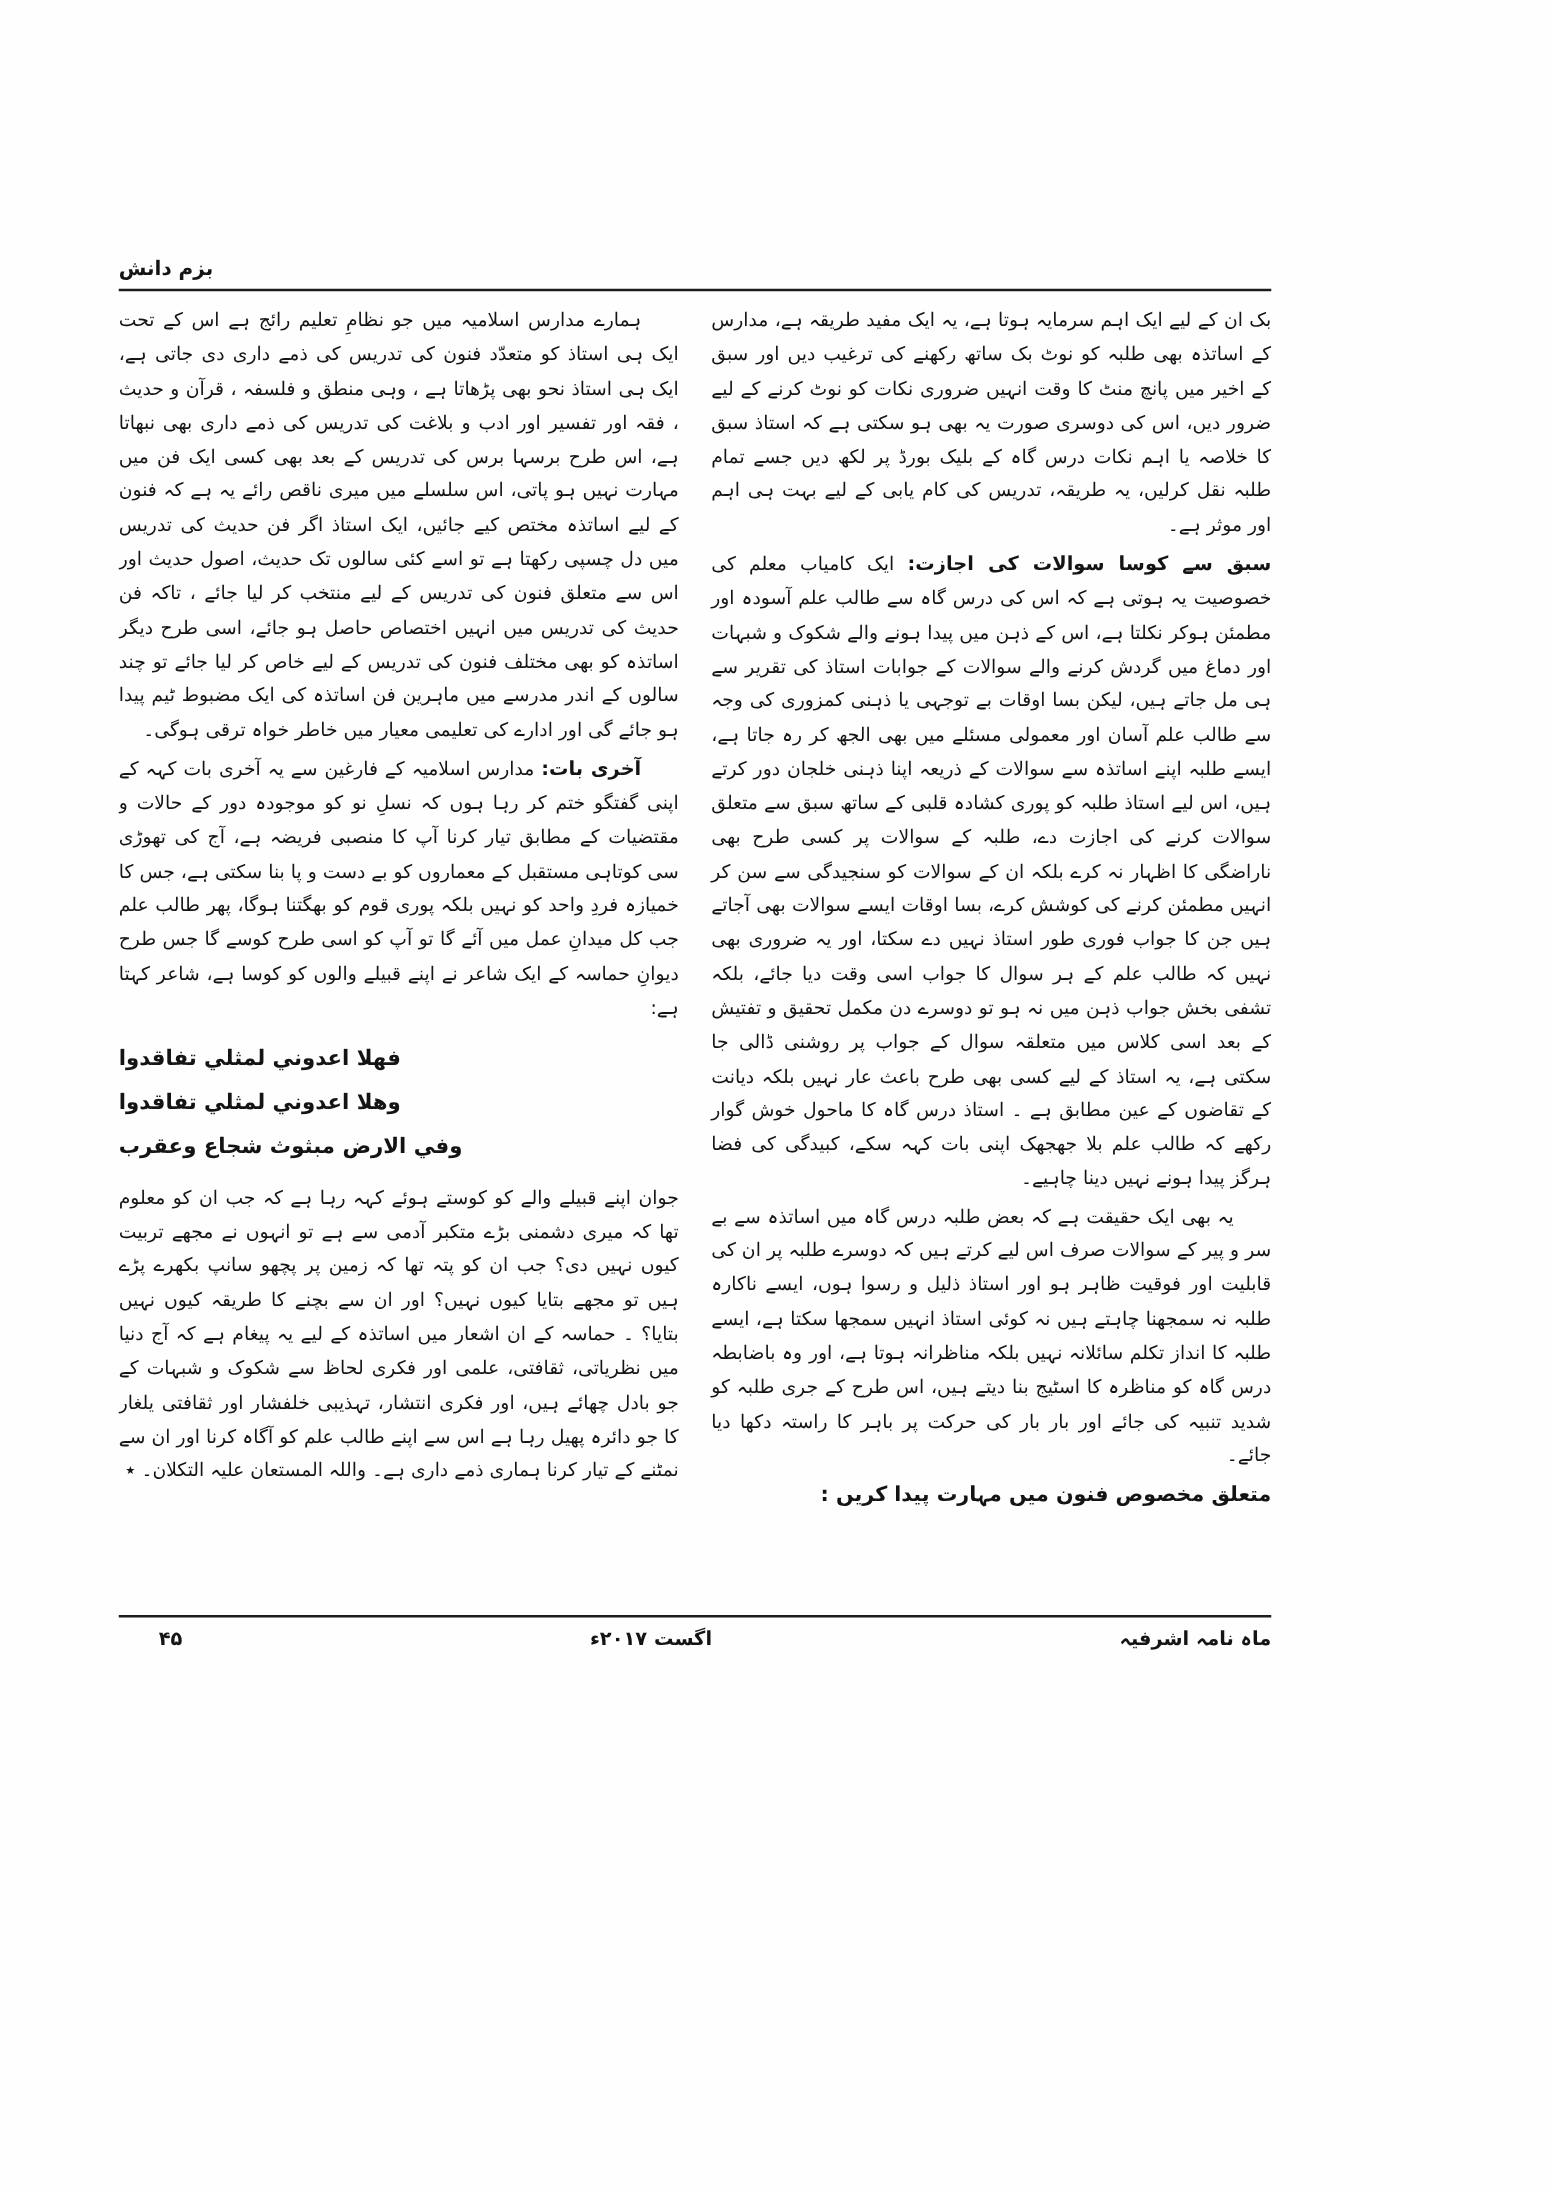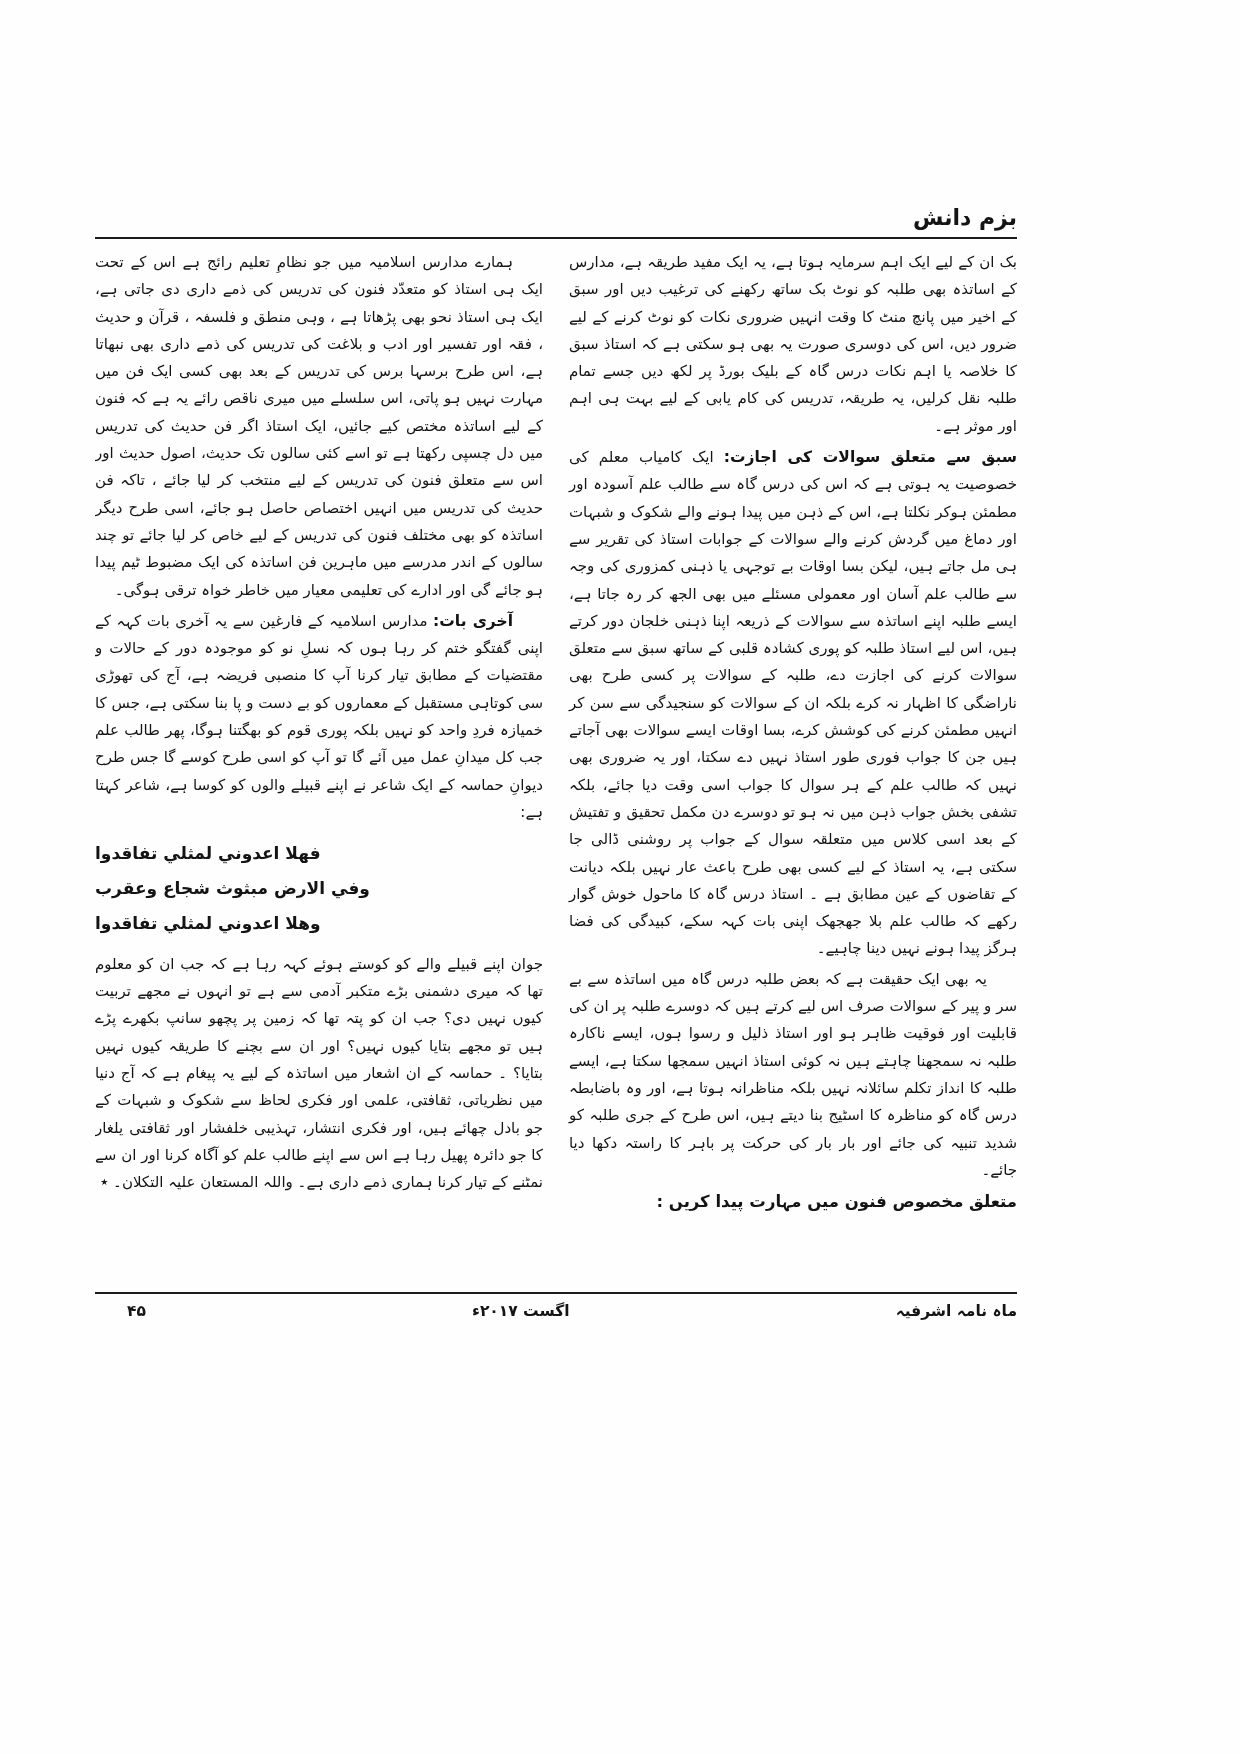--- a/index.html
+++ b/index.html
@@ -18,23 +18,23 @@
     margin: 0 auto;
   }
   .content {
     position: absolute;
     left: 95px;
     top: 205px;
     width: 922px;
     direction: rtl;
   }
   .header-title {
-    text-align: right;
+    text-align: left;
     font-weight: bold;
-    font-size: 22px;
+    font-size: 16px;
     letter-spacing: 0.5px;
   }
   .header-rule {
     border: none;
     border-top: 2px solid #1c1c1c;
     margin: 7px 0 10px 0;
   }
   .columns {
     display: flex;
     direction: rtl;
@@ -104,41 +104,41 @@
     <div class="header-title">بزم دانش</div>
     <hr class="header-rule">
 
     <div class="columns">
 
       <div class="col">
         <p>
           <span>بک ان کے لیے ایک اہم سرمایہ ہوتا ہے، یہ ایک مفید طریقہ ہے، مدارس کے اساتذہ بھی طلبہ کو نوٹ بک ساتھ رکھنے کی ترغیب دیں اور سبق کے اخیر میں پانچ منٹ کا وقت انہیں ضروری نکات کو نوٹ کرنے کے لیے ضرور دیں، اس کی دوسری صورت یہ بھی ہو سکتی ہے کہ استاذ سبق کا خلاصہ یا اہم نکات درس گاہ کے بلیک بورڈ پر لکھ دیں جسے تمام طلبہ نقل کرلیں، یہ طریقہ، تدریس کی کام یابی کے لیے بہت ہی اہم اور موثر ہے۔</span>
         </p>
         <p>
-          <strong class="run-heading">سبق سے متعلق سوالات کی اجازت:</strong>
+          <strong class="run-heading">سبق سے کوسا سوالات کی اجازت:</strong>
           <span>ایک کامیاب معلم کی خصوصیت یہ ہوتی ہے کہ اس کی درس گاہ سے طالب علم آسودہ اور مطمئن ہوکر نکلتا ہے، اس کے ذہن میں پیدا ہونے والے شکوک و شبہات اور دماغ میں گردش کرنے والے سوالات کے جوابات استاذ کی تقریر سے ہی مل جاتے ہیں، لیکن بسا اوقات بے توجہی یا ذہنی کمزوری کی وجہ سے طالب علم آسان اور معمولی مسئلے میں بھی الجھ کر رہ جاتا ہے، ایسے طلبہ اپنے اساتذہ سے سوالات کے ذریعہ اپنا ذہنی خلجان دور کرتے ہیں، اس لیے استاذ طلبہ کو پوری کشادہ قلبی کے ساتھ سبق سے متعلق سوالات کرنے کی اجازت دے، طلبہ کے سوالات پر کسی طرح بھی ناراضگی کا اظہار نہ کرے بلکہ ان کے سوالات کو سنجیدگی سے سن کر انہیں مطمئن کرنے کی کوشش کرے، بسا اوقات ایسے سوالات بھی آجاتے ہیں جن کا جواب فوری طور استاذ نہیں دے سکتا، اور یہ ضروری بھی نہیں کہ طالب علم کے ہر سوال کا جواب اسی وقت دیا جائے، بلکہ تشفی بخش جواب ذہن میں نہ ہو تو دوسرے دن مکمل تحقیق و تفتیش کے بعد اسی کلاس میں متعلقہ سوال کے جواب پر روشنی ڈالی جا سکتی ہے، یہ استاذ کے لیے کسی بھی طرح باعث عار نہیں بلکہ دیانت کے تقاضوں کے عین مطابق ہے ۔ استاذ درس گاہ کا ماحول خوش گوار رکھے کہ طالب علم بلا جھجھک اپنی بات کہہ سکے، کبیدگی کی فضا ہرگز پیدا ہونے نہیں دینا چاہیے۔</span>
         </p>
         <p class="indent">
           <span>یہ بھی ایک حقیقت ہے کہ بعض طلبہ درس گاہ میں اساتذہ سے بے سر و پیر کے سوالات صرف اس لیے کرتے ہیں کہ دوسرے طلبہ پر ان کی قابلیت اور فوقیت ظاہر ہو اور استاذ ذلیل و رسوا ہوں، ایسے ناکارہ طلبہ نہ سمجھنا چاہتے ہیں نہ کوئی استاذ انہیں سمجھا سکتا ہے، ایسے طلبہ کا انداز تکلم سائلانہ نہیں بلکہ مناظرانہ ہوتا ہے، اور وہ باضابطہ درس گاہ کو مناظرہ کا اسٹیج بنا دیتے ہیں، اس طرح کے جری طلبہ کو شدید تنبیہ کی جائے اور بار بار کی حرکت پر باہر کا راستہ دکھا دیا جائے۔</span>
         </p>
         <p class="bold-heading">متعلق مخصوص فنون میں مہارت پیدا کریں :</p>
       </div>
 
       <div class="col">
         <p class="indent">
           <span>ہمارے مدارس اسلامیہ میں جو نظامِ تعلیم رائج ہے اس کے تحت ایک ہی استاذ کو متعدّد فنون کی تدریس کی ذمے داری دی جاتی ہے، ایک ہی استاذ نحو بھی پڑھاتا ہے ، وہی منطق و فلسفہ ، قرآن و حدیث ، فقہ اور تفسیر اور ادب و بلاغت کی تدریس کی ذمے داری بھی نبھاتا ہے، اس طرح برسہا برس کی تدریس کے بعد بھی کسی ایک فن میں مہارت نہیں ہو پاتی، اس سلسلے میں میری ناقص رائے یہ ہے کہ فنون کے لیے اساتذہ مختص کیے جائیں، ایک استاذ اگر فن حدیث کی تدریس میں دل چسپی رکھتا ہے تو اسے کئی سالوں تک حدیث، اصول حدیث اور اس سے متعلق فنون کی تدریس کے لیے منتخب کر لیا جائے ، تاکہ فن حدیث کی تدریس میں انہیں اختصاص حاصل ہو جائے، اسی طرح دیگر اساتذہ کو بھی مختلف فنون کی تدریس کے لیے خاص کر لیا جائے تو چند سالوں کے اندر مدرسے میں ماہرین فن اساتذہ کی ایک مضبوط ٹیم پیدا ہو جائے گی اور ادارے کی تعلیمی معیار میں خاطر خواہ ترقی ہوگی۔</span>
         </p>
         <p class="indent">
           <strong class="run-heading">آخری بات:</strong>
           <span>مدارس اسلامیہ کے فارغین سے یہ آخری بات کہہ کے اپنی گفتگو ختم کر رہا ہوں کہ نسلِ نو کو موجودہ دور کے حالات و مقتضیات کے مطابق تیار کرنا آپ کا منصبی فریضہ ہے، آج کی تھوڑی سی کوتاہی مستقبل کے معماروں کو بے دست و پا بنا سکتی ہے، جس کا خمیازہ فردِ واحد کو نہیں بلکہ پوری قوم کو بھگتنا ہوگا، پھر طالب علم جب کل میدانِ عمل میں آئے گا تو آپ کو اسی طرح کوسے گا جس طرح دیوانِ حماسہ کے ایک شاعر نے اپنے قبیلے والوں کو کوسا ہے، شاعر کہتا ہے:</span>
         </p>
         <div class="poetry">
           <span class="verse">فهلا اعدوني لمثلي تفاقدوا</span>
+          <span class="verse">وهلا اعدوني لمثلي تفاقدوا</span>
           <span class="verse">وفي الارض مبثوث شجاع وعقرب</span>
-          <span class="verse">وهلا اعدوني لمثلي تفاقدوا</span>
         </div>
         <p>
           <span>جوان اپنے قبیلے والے کو کوستے ہوئے کہہ رہا ہے کہ جب ان کو معلوم تھا کہ میری دشمنی بڑے متکبر آدمی سے ہے تو انہوں نے مجھے تربیت کیوں نہیں دی؟ جب ان کو پتہ تھا کہ زمین پر پچھو سانپ بکھرے پڑے ہیں تو مجھے بتایا کیوں نہیں؟ اور ان سے بچنے کا طریقہ کیوں نہیں بتایا؟ ۔ حماسہ کے ان اشعار میں اساتذہ کے لیے یہ پیغام ہے کہ آج دنیا میں نظریاتی، ثقافتی، علمی اور فکری لحاظ سے شکوک و شبہات کے جو بادل چھائے ہیں، اور فکری انتشار، تہذیبی خلفشار اور ثقافتی یلغار کا جو دائرہ پھیل رہا ہے اس سے اپنے طالب علم کو آگاہ کرنا اور ان سے نمٹنے کے تیار کرنا ہماری ذمے داری ہے۔ واللہ المستعان علیہ التکلان۔ ٭</span>
         </p>
       </div>
 
     </div>
   </div>
 
   <div class="footer">

